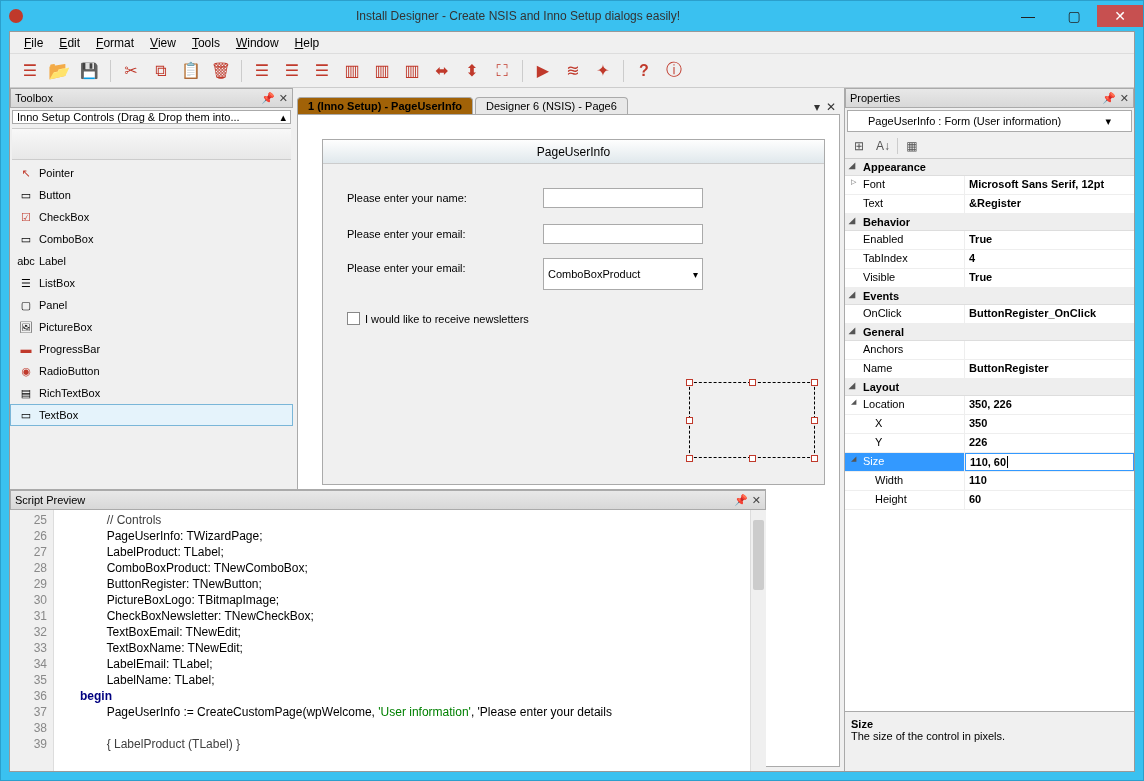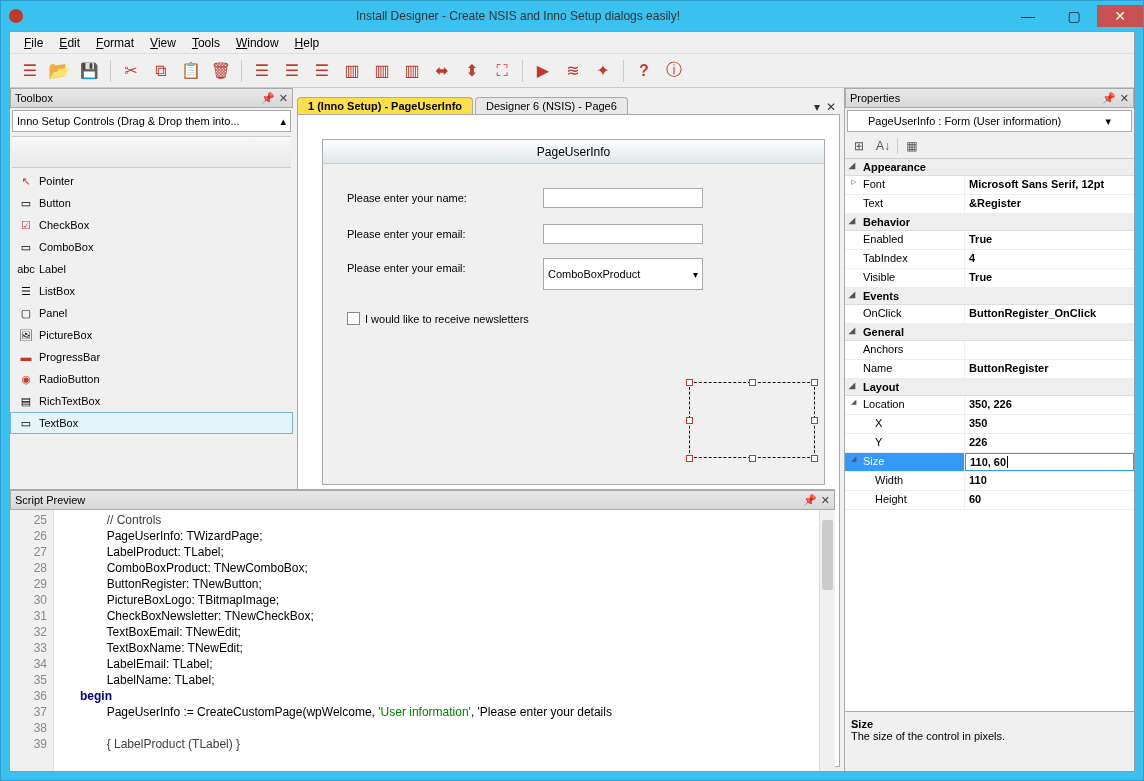--- a/index.html
+++ b/index.html
@@ -17,30 +17,30 @@
 .toolbar { height: 34px; background: #f0f0f0; display: flex; align-items: center; padding: 0 6px; border-bottom: 1px solid #ccc; gap: 2px; }
 .tb-btn { width: 28px; height: 28px; display: flex; align-items: center; justify-content: center; color: #c0392b; font-size: 16px; cursor: default; }
 .tb-sep { width: 1px; height: 22px; background: #ccc; margin: 0 4px; }
 .main-area { position: absolute; top: 56px; left: 0; right: 0; bottom: 0; display: flex; }
 .left-col { width: 283px; display: flex; flex-direction: column; }
 .center-col { flex: 1; display: flex; flex-direction: column; }
 .right-col { width: 290px; display: flex; flex-direction: column; background: #f0f0f0; border-left: 1px solid #aaa; }
 .panel-header { height: 20px; background: linear-gradient(#e8e8e8,#d8d8d8); border: 1px solid #aaa; display: flex; align-items: center; padding: 0 4px; font-size: 11px; }
 .panel-header .ph-title { flex: 1; font-weight: normal; }
 .panel-header .ph-icons { display: flex; gap: 4px; font-size: 11px; color: #444; }
-.toolbox-dd { height: 22px; background: #fff; border: 1px solid #aaa; margin: 2px; display: flex; align-items: center; padding: 0 4px; font-size: 11px; }
+.toolbox-dd { height: 14px; background: #fff; border: 1px solid #aaa; margin: 2px; display: flex; align-items: center; padding: 0 4px; font-size: 11px; }
 .toolbox-dd span:first-child { flex: 1; overflow: hidden; text-overflow: ellipsis; white-space: nowrap; }
 .toolbox-spacer { height: 32px; border-top: 1px solid #ccc; border-bottom: 1px solid #ccc; margin: 2px; background: linear-gradient(#f8f8f8,#e8e8e8); }
 .toolbox-list { flex: 1; background: #f0f0f0; overflow: auto; }
 .tb-item { display: flex; align-items: center; gap: 6px; padding: 3px 8px; font-size: 11px; cursor: default; border: 1px solid transparent; }
 .tb-item.selected { background: #e5f3fb; border: 1px solid #7ab6d8; }
 .tb-item .tb-icon { width: 14px; height: 14px; display: flex; align-items: center; justify-content: center; font-size: 11px; }
 .designer-tabs { height: 22px; display: flex; align-items: flex-end; padding: 0 4px; margin-top: 4px; }
 .dtab { padding: 2px 10px; font-size: 11px; border: 1px solid #aaa; border-bottom: none; background: #e8e8e8; margin-right: 2px; border-radius: 4px 4px 0 0; }
-.dtab.active { background: #fde047; font-weight: bold; }
+.dtab.active { background: #a16207; font-weight: bold; }
 .dtab-right { margin-left: auto; display: flex; gap: 6px; font-size: 12px; color: #333; padding-right: 4px; }
 .designer-surface { flex: 1; background: #fff; border: 1px solid #aaa; margin: 0 4px 4px 4px; position: relative; overflow: hidden; }
 .form-canvas { position: absolute; top: 24px; left: 24px; width: 503px; height: 346px; background: #f0f0f0; background-image: radial-gradient(#888 0.5px, transparent 0.5px); background-size: 8px 8px; border: 1px solid #aaa; }
 .form-titlebar { height: 24px; background: linear-gradient(#fefefe,#e0e8ec); border-bottom: 1px solid #ccc; display: flex; align-items: center; justify-content: center; font-size: 12px; }
 .form-label { position: absolute; font-size: 11px; background: transparent; }
 .form-input { position: absolute; height: 20px; background: #fff; border: 1px solid #aaa; }
 .form-combo { position: absolute; height: 32px; background: #fff; border: 1px solid #aaa; display: flex; align-items: center; padding: 0 4px; font-size: 11px; }
 .form-combo .chev { margin-left: auto; font-size: 10px; }
 .form-check { position: absolute; display: flex; align-items: center; gap: 5px; font-size: 11px; }
 .form-check .box { width: 13px; height: 13px; background: #fff; border: 1px solid #888; }
@@ -314,21 +314,21 @@
               <div class="prop-val">60</div>
             </div>
           </div>
         <div class="prop-desc">
           <div class="pd-title">Size</div>
           <div>The size of the control in pixels.</div>
         </div>
       </div>
     </div>
 
-    <div class="script-panel" style="position:absolute;left:0;bottom:0;width:825px;">
+    <div class="script-panel" style="position:absolute;left:0;bottom:0;width:756px;">
       <div class="panel-header">
         <span class="ph-title">Script Preview</span>
         <span class="ph-icons">
             <span>📌</span>
             <span>✕</span>
           </span>
       </div>
       <div class="script-body">
         <div class="gutter" id="gutter">25<br>26<br>27<br>28<br>29<br>30<br>31<br>32<br>33<br>34<br>35<br>36<br>37<br>38<br>39<br></div>
         <div class="code" id="code"><span class="cm">        // Controls</span><br>        PageUserInfo: TWizardPage;<br>        LabelProduct: TLabel;<br>        ComboBoxProduct: TNewComboBox;<br>        ButtonRegister: TNewButton;<br>        PictureBoxLogo: TBitmapImage;<br>        CheckBoxNewsletter: TNewCheckBox;<br>        TextBoxEmail: TNewEdit;<br>        TextBoxName: TNewEdit;<br>        LabelEmail: TLabel;<br>        LabelName: TLabel;<br><span class="kw">begin</span><br>        PageUserInfo := CreateCustomPage(wpWelcome, <span class="str">'User information'</span>, 'Please enter your details<br><br><span class="cm">        { LabelProduct (TLabel) }</span><br></div>

